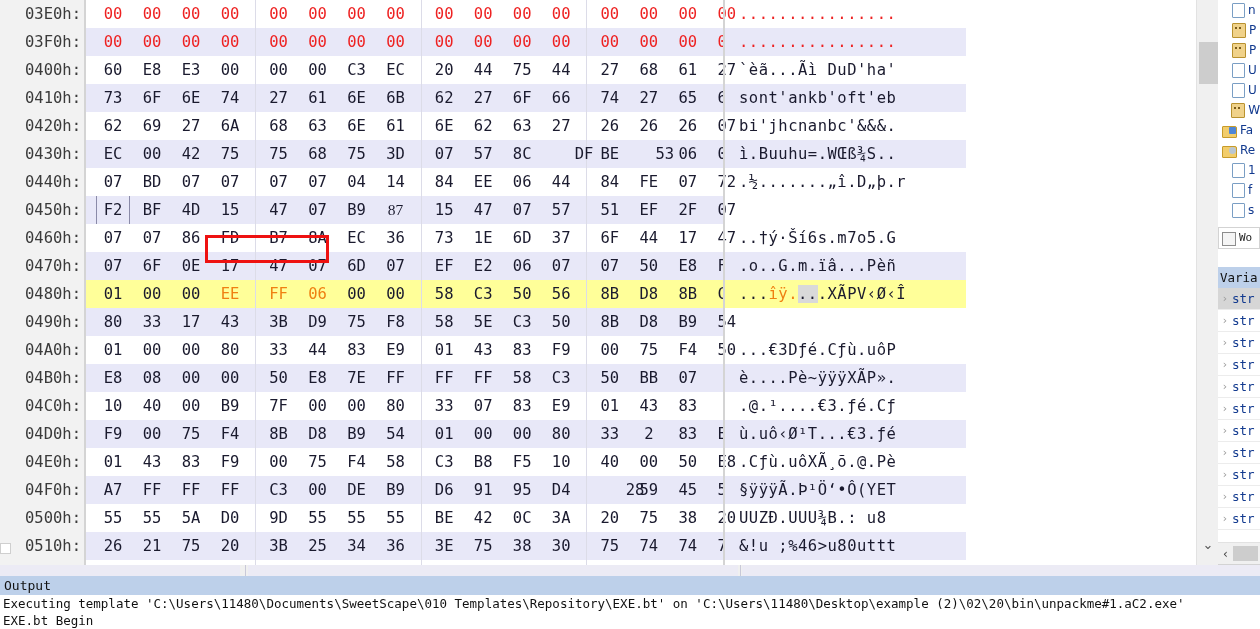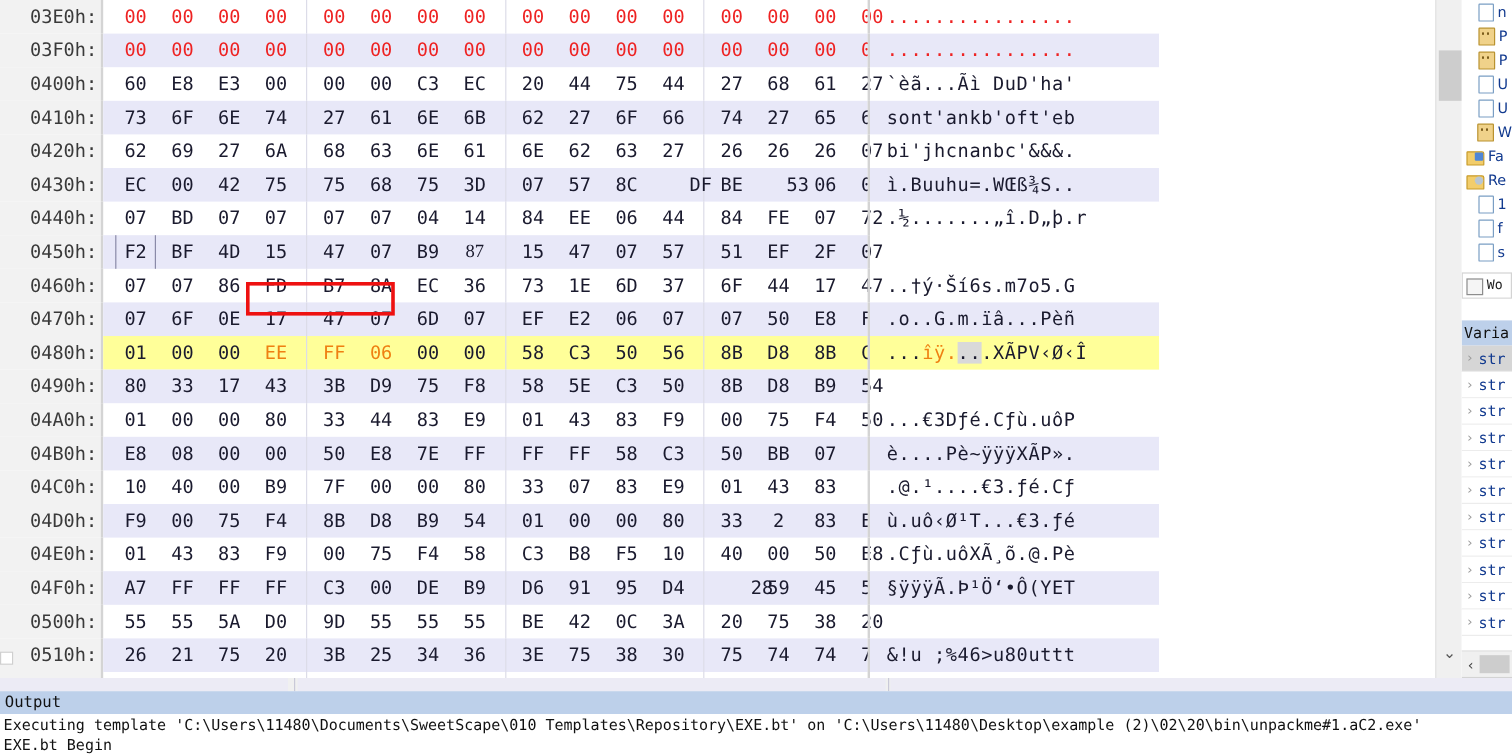--- a/index.html
+++ b/index.html
@@ -665,20 +665,21 @@
           <div class="byte" style="left: 341.2px;">BE</div>
           <div class="byte" style="left: 380.2px;">42</div>
           <div class="byte" style="left: 419.2px;">0C</div>
           <div class="byte" style="left: 458.2px;">3A</div>
           <div class="byte" style="left: 506.8px;">20</div>
           <div class="byte" style="left: 545.8px;">75</div>
           <div class="byte" style="left: 584.8px;">38</div>
           <div class="byte" style="left: 623.8px;">20</div>
         </div>
         <div class="asciisep"></div>
+        <div class="ascii"><span>UUZÐ.UUU¾B.: u8 </span></div>
         <div class="rowpad"></div>
       </div>
       <div class="hexrow alt">
         <div class="addr">0510h:</div>
         <div class="addrsep"></div>
         <div class="bytes">
           <div class="grpline" style="left: 169.1px;"></div>
           <div class="grpline" style="left: 334.7px;"></div>
           <div class="grpline" style="left: 500.3px;"></div>
           <div class="byte" style="left: 10px;">26</div>

